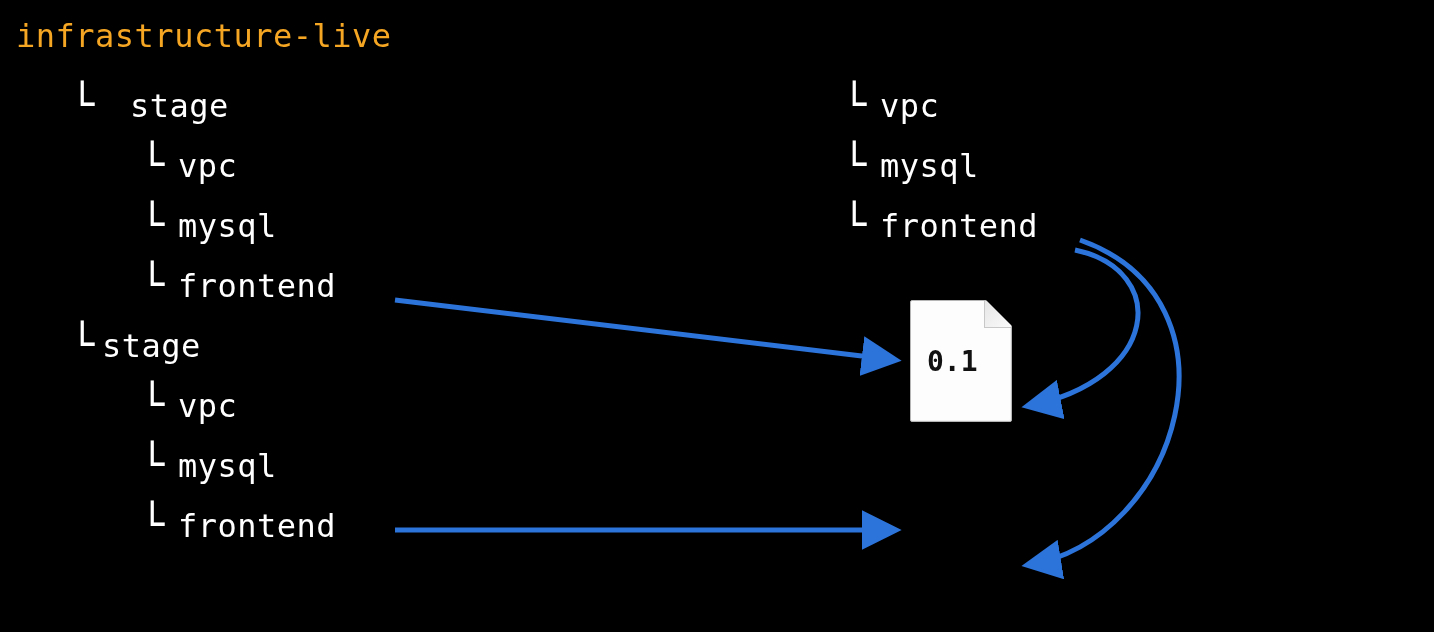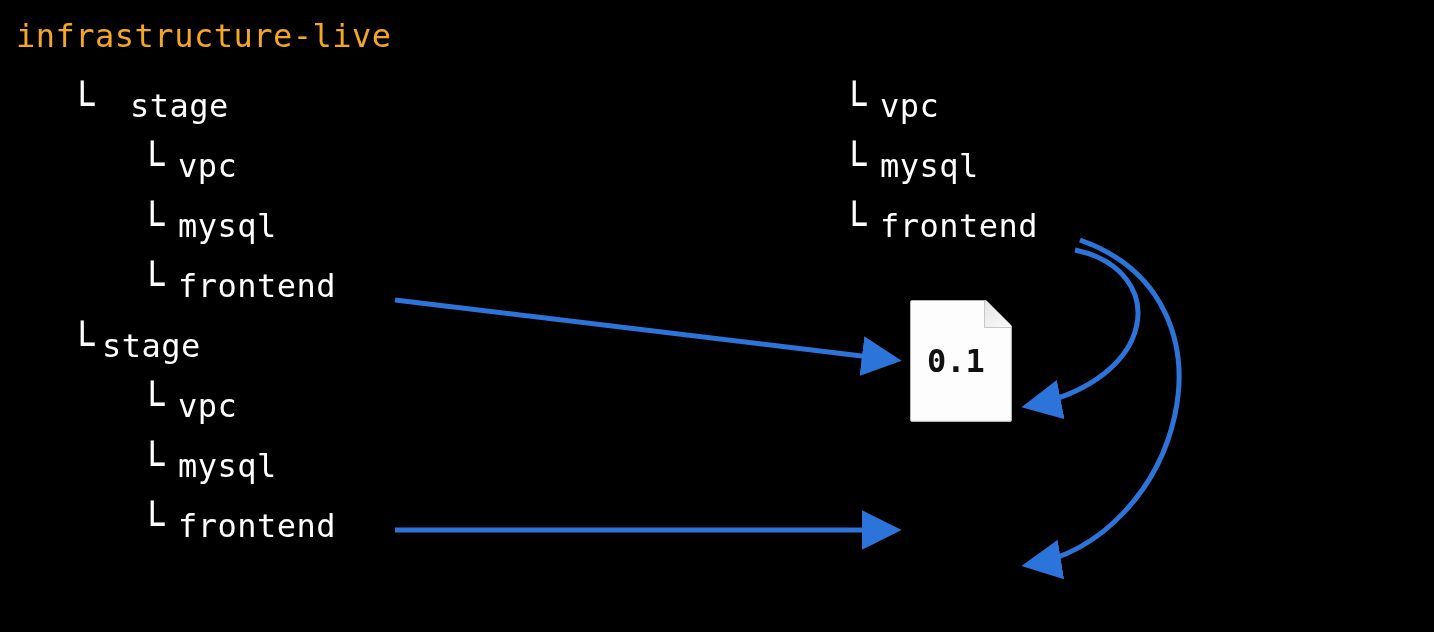--- a/index.html
+++ b/index.html
@@ -59,21 +59,21 @@
     background: #000;
     clip-path: polygon(100% 0, 0 0, 100% 100%);
   }
   .file .ver {
     position: absolute;
     left: 16px;
     top: 50%;
     transform: translateY(-50%);
     color: #111;
     font-weight: 700;
-    font-size: 32px;
+    font-size: 28px;
   }
   svg.arrows {
     position: absolute;
     inset: 0;
     width: 1434px;
     height: 632px;
     pointer-events: none;
   }
 </style>
 </head>

